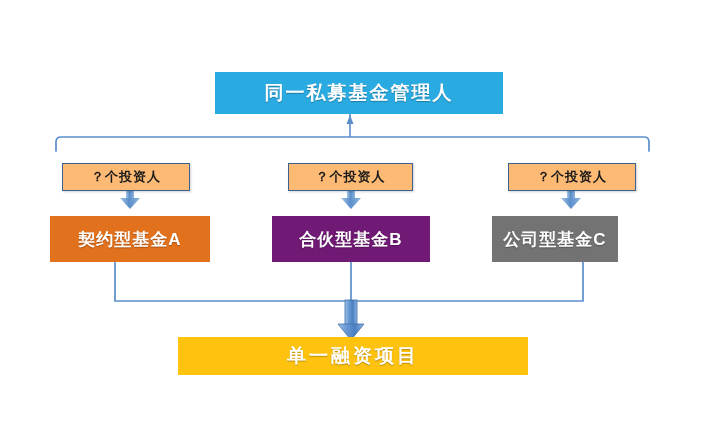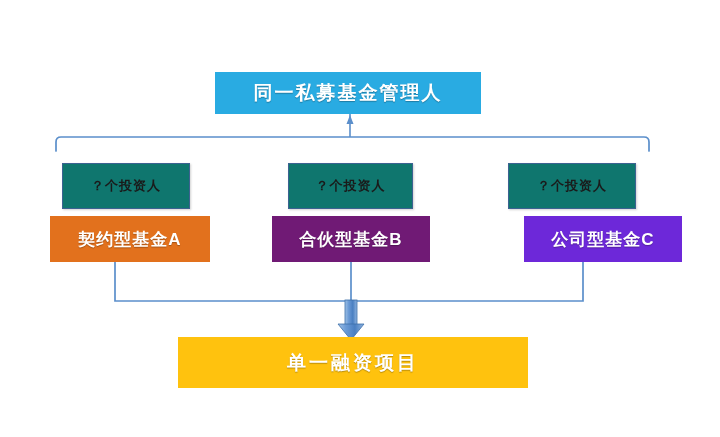--- a/index.html
+++ b/index.html
@@ -31,33 +31,33 @@
     font-weight: bold;
     letter-spacing: 1px;
     text-shadow: 0 1px 1px rgba(0,0,0,0.28);
     white-space: nowrap;
   }
 
   
   #manager-box {
     left: 215px;
     top: 72px;
-    width: 266px;
+    width: 288px;
     height: 42px;
     background: #29ABE2;
     font-size: 19px;
     letter-spacing: 2px;
   }
 
   
   .investor-box {
     position: absolute;
     box-sizing: border-box;
-    height: 46px;
-    background: #0f766e;
+    height: 28px;
+    background: #fdba74;
     border: 1.5px solid #3C6291;
     display: flex;
     align-items: center;
     justify-content: center;
     color: #1a1a1a;
     font-size: 13px;
     font-weight: bold;
     letter-spacing: 1px;
     white-space: nowrap;
     box-shadow: 1px 1px 2px rgba(0,0,0,0.18);
@@ -68,28 +68,28 @@
 
   
   .fund-box {
     top: 216px;
     height: 46px;
     font-size: 17px;
     letter-spacing: 1px;
   }
   #fund-box-0 { left: 50px;  width: 160px; background: #E2711D; }
   #fund-box-1 { left: 272px; width: 158px; background: #701a75; }
-  #fund-box-2 { left: 492px; width: 158px; background: #6d28d9; margin-left: 32px; }
+  #fund-box-2 { left: 492px; width: 126px; background: #737373; }
 
   
   #project-box {
     left: 178px;
     top: 337px;
     width: 350px;
-    height: 51px;
+    height: 38px;
     background: #FFC20E;
     font-size: 19px;
     letter-spacing: 3px;
   }
 
   
   #connectors {
     position: absolute;
     left: 0;
     top: 0;

